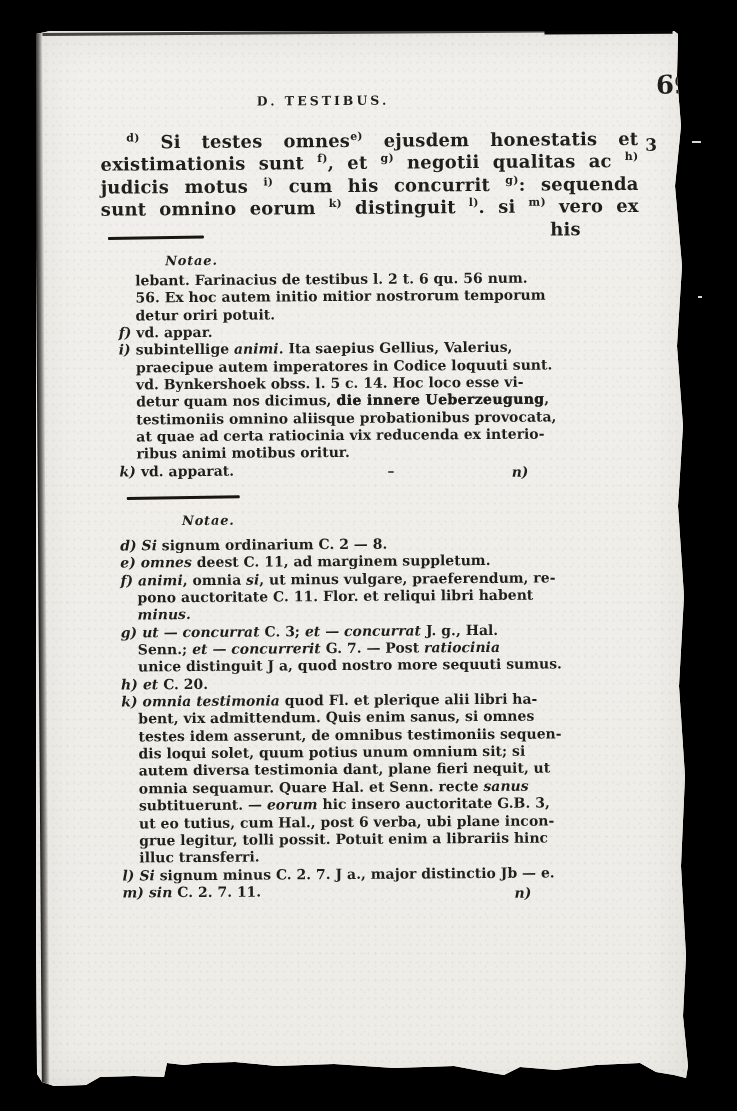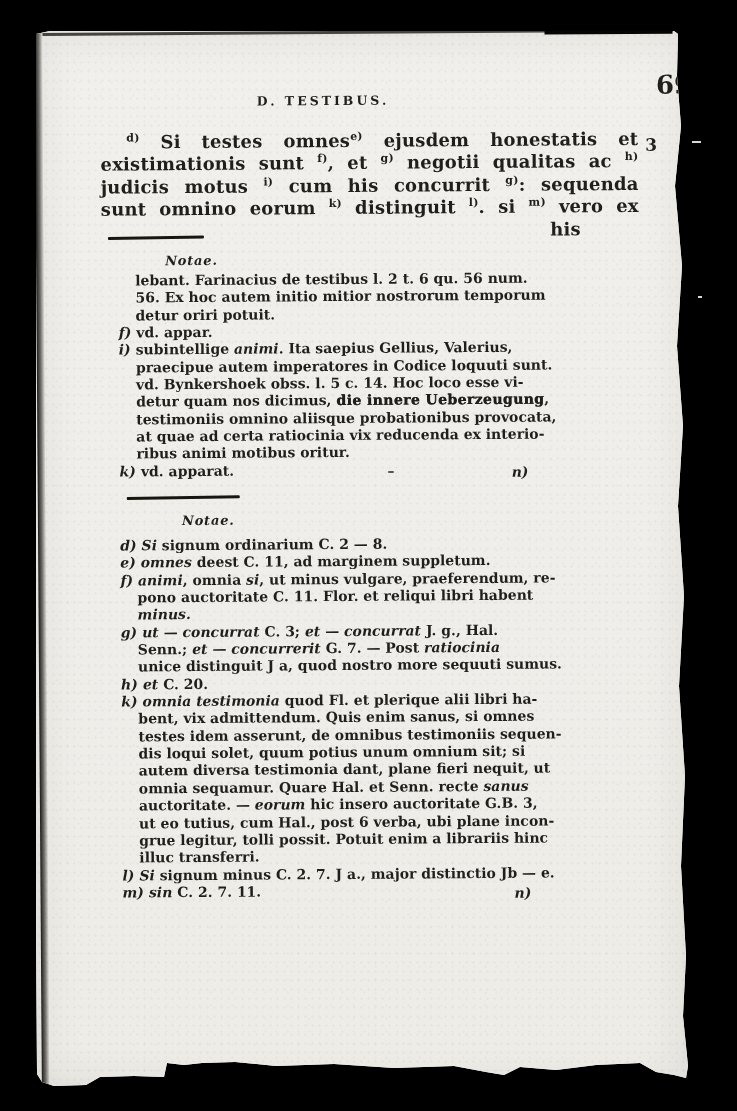--- a/index.html
+++ b/index.html
@@ -116,21 +116,21 @@
         <div class="line"><span class="lab">g)</span><span class="it">ut</span><span> — </span><span class="it">concurrat</span><span> C. 3;  </span><span class="it">et</span><span> — </span><span class="it">concurrat</span><span> J. g., Hal.</span></div>
         <div class="line cont"><span>Senn.;  </span><span class="it">et</span><span> — </span><span class="it">concurrerit</span><span> G. 7. —  Post </span><span class="it">ratiocinia</span></div>
         <div class="line cont"><span>unice distinguit J a, quod nostro more sequuti sumus.</span></div>
         <div class="line"><span class="lab">h)</span><span class="it">et</span><span> C. 20.</span></div>
         <div class="line"><span class="lab">k)</span><span class="it">omnia testimonia</span><span> quod Fl. et plerique alii libri ha-</span></div>
         <div class="line cont"><span>bent, vix admittendum.  Quis enim sanus, si omnes</span></div>
         <div class="line cont"><span>testes idem asserunt, de omnibus testimoniis sequen-</span></div>
         <div class="line cont"><span>dis loqui solet, quum potius unum omnium sit;  si</span></div>
         <div class="line cont"><span>autem diversa testimonia dant, plane fieri nequit, ut</span></div>
         <div class="line cont"><span>omnia sequamur.  Quare Hal. et Senn. recte </span><span class="it">sanus</span></div>
-        <div class="line cont"><span>auctoritate. — </span><span class="it">eorum</span><span> hic insero auctoritate G.B. 3,</span></div>
+        <div class="line cont"><span>subtituerunt. — </span><span class="it">eorum</span><span> hic insero auctoritate G.B. 3,</span></div>
         <div class="line cont"><span>ut eo tutius, cum Hal., post 6 verba, ubi plane incon-</span></div>
         <div class="line cont"><span>grue legitur, tolli possit.  Potuit enim a librariis hinc</span></div>
         <div class="line cont"><span>illuc transferri.</span></div>
         <div class="line"><span class="lab">l)</span><span class="it">Si</span><span> signum minus C. 2. 7. J a., major distinctio Jb — e.</span></div>
         <div class="line"><span class="lab">m)</span><span class="it">sin</span><span> C. 2. 7. 11.</span><span class="catchword">n)</span></div>
       </div>
   </div>
 </div>
 
 <div class="speck" style="left:692px;top:141px;width:9px;height:2px;"></div>

